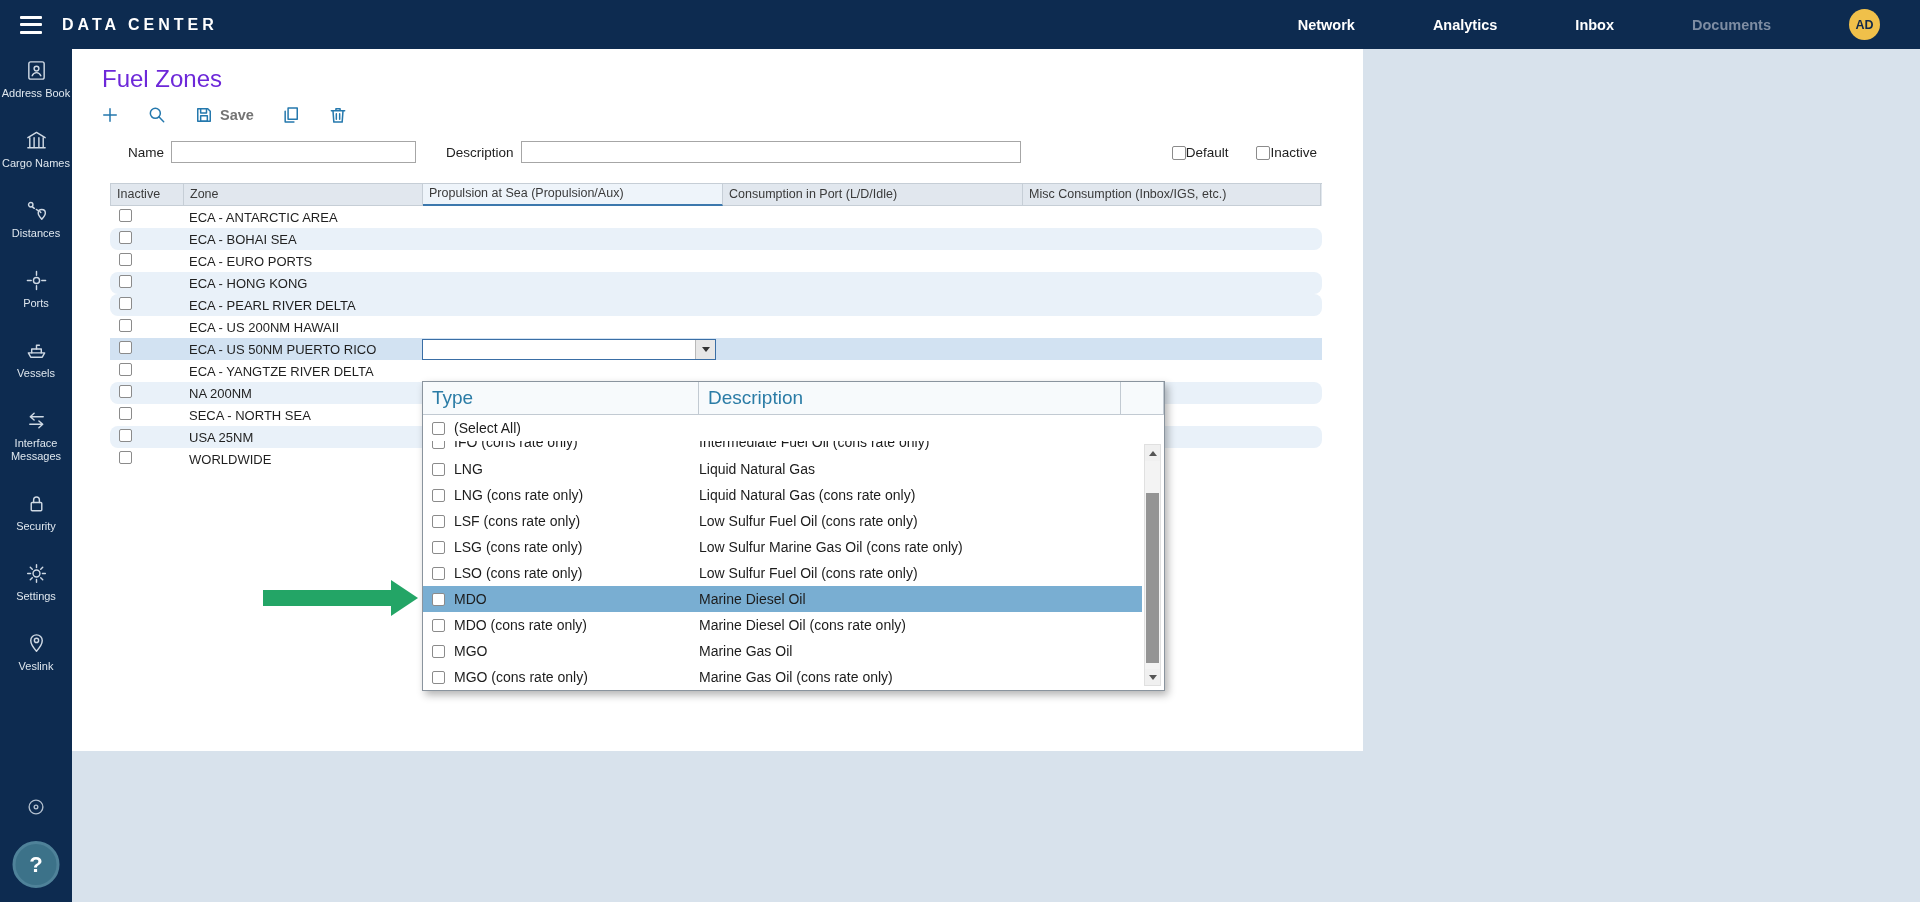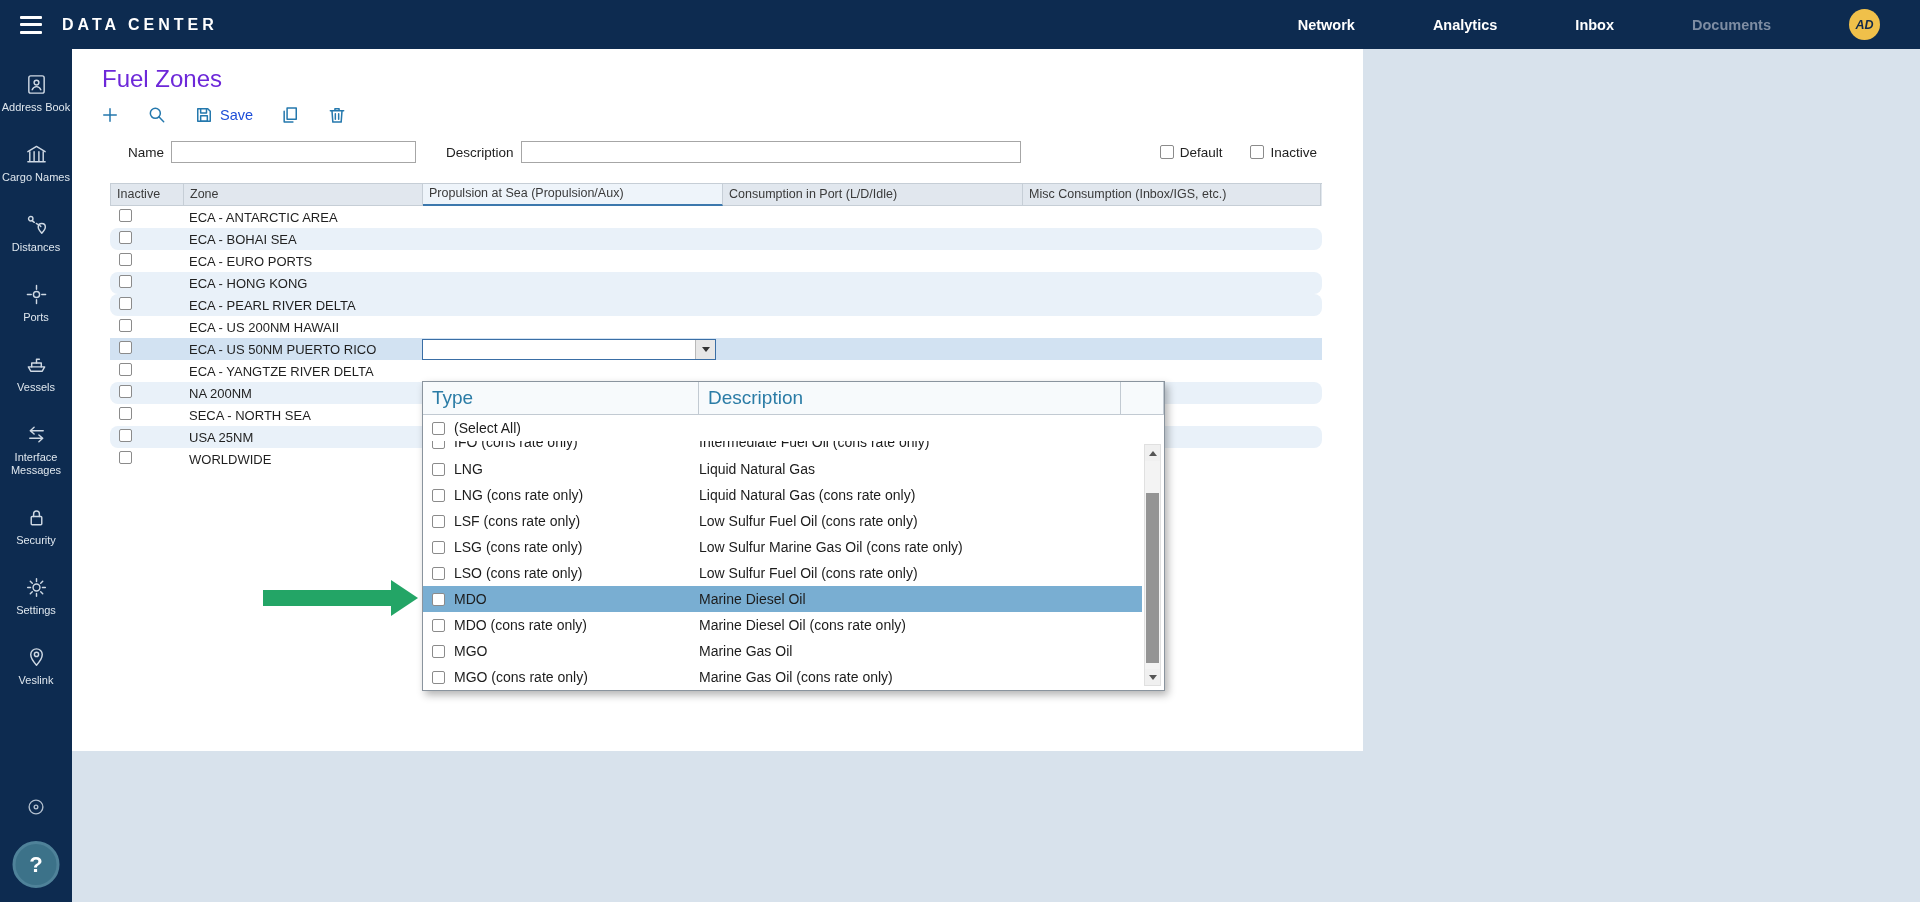--- a/index.html
+++ b/index.html
@@ -7,48 +7,48 @@
   body { position:relative; }
 
   
   .topbar { position:absolute; top:0; left:0; right:0; height:49px; background:#0d2b50; display:flex; align-items:center; z-index:100; }
   .hamburger { width:24px; height:18px; margin:0 18px 0 20px; display:flex; flex-direction:column; justify-content:space-between; cursor:pointer; }
   .hamburger span { display:block; width:22px; height:3px; background:#ffffff; border-radius:1px; }
   .app-title { color:#ffffff; font-size:16px; font-weight:bold; letter-spacing:4px; }
   .topnav { margin-left:auto; display:flex; align-items:center; gap:78px; margin-right:40px; }
   .topnav .nav-item { color:#ffffff; font-size:14.5px; font-weight:bold; cursor:pointer; }
   .topnav .nav-item.disabled { color:#7e8da3; }
-  .avatar { width:31px; height:31px; border-radius:50%; background:#f0c04a; color:#11294a; font-size:12.5px; font-weight:bold; display:flex; align-items:center; justify-content:center; cursor:pointer;font-style:italic; }
-
-  
-  .sidebar { position:absolute; top:49px; left:0; bottom:0; width:72px; background:#0d2b50; display:flex; flex-direction:column; align-items:center; padding-top:24px; z-index:90; }
+  .avatar { width:31px; height:31px; border-radius:50%; background:#f0c04a; color:#11294a; font-size:12.5px; font-weight:bold; display:flex; align-items:center; justify-content:center; cursor:pointer; }
+
+  
+  .sidebar { position:absolute; top:35px; left:0; bottom:0; width:72px; background:#0d2b50; display:flex; flex-direction:column; align-items:center; padding-top:24px; z-index:90; }
   .sb-item { display:flex; flex-direction:column; align-items:center; margin-bottom:29px; width:100%; cursor:pointer; }
   .sb-item svg { width:23px; height:23px; margin-bottom:5px; stroke:#cfd9e4; fill:none; stroke-width:1.5; stroke-linecap:round; stroke-linejoin:round; }
   .sb-label { font-size:11px; color:#dfe7ee; text-align:center; line-height:13px; }
   .sb-partial { position:absolute; bottom:80px; left:50%; transform:translateX(-50%); opacity:.85; }
   .sb-partial svg { width:22px; height:22px; stroke:#cfd9e4; fill:none; stroke-width:1.5; }
   .help-btn { position:absolute; bottom:14px; left:50%; transform:translateX(-50%); width:47px; height:47px; border-radius:50%; background:#3c7289; border:3px solid #4f8299; color:#ffffff; font-size:22px; font-weight:bold; display:flex; align-items:center; justify-content:center; cursor:pointer; }
 
   
   .panel { position:absolute; left:72px; top:49px; width:1291px; height:702px; background:#ffffff; }
   .page-title { margin:16px 0 0 30px; font-size:24px; font-weight:normal; color:#6d28d9; }
 
   .toolbar { display:flex; align-items:center; gap:27px; padding:12px 30px 12px 28px; }
   .tool-btn { display:flex; align-items:center; gap:6px; cursor:pointer; }
   .tool-btn svg { width:20px; height:20px; stroke:#2478ad; fill:none; stroke-width:1.8; stroke-linecap:round; stroke-linejoin:round; }
-  .tool-btn .tool-label { color:#1d4ed8; font-size:14.5px; font-weight:normal; }
+  .tool-btn .tool-label { color:#737373; font-size:14.5px; font-weight:bold; }
 
   .filter-row { display:flex; align-items:center; padding:4px 46px 12px 56px; }
   .filter-row label { font-size:13.5px; color:#222; }
   .tinput { height:22px; border:1px solid #a6a6a6; background:#fff; font-size:13px; padding:0 5px; font-family:"Liberation Sans", sans-serif; }
   .name-input { width:245px; margin-left:7px; }
   .desc-label { margin-left:30px; }
   .desc-input { width:500px; margin-left:7px; }
   .check-group { margin-left:auto; display:flex; align-items:center; gap:28px; }
-  .check-pair { display:flex; align-items:flex-start; gap:6px; }
+  .check-pair { display:flex; align-items:flex-end; }
   .cb { display:inline-block; width:14px; height:14px; background:#fff; border:1px solid #8b8b8b; border-radius:2px; cursor:pointer; flex:none; }
 
   
   .table { margin:8px 0 0 38px; width:1212px; position:relative; }
   .thead, .trow { display:grid; grid-template-columns:73px 239px 300px 300px 298px; }
   .thead { height:23px; background:#e1e7ee; border-top:1px solid #c6ced6; border-left:1px solid #c6ced6; }
   .th { border-right:1px solid #c6ced6; border-bottom:1px solid #c6ced6; font-size:12.5px; color:#3a3a3a; padding-left:6px; line-height:21px; white-space:nowrap; overflow:hidden; cursor:pointer; }
   .th.active { background:#eef4fa; border-bottom:2px solid #3c78ad; line-height:19px; }
   .trow { height:22px; align-items:center; cursor:pointer; }
   .trow.alt { background:#e9f1f9;border-radius:8px; }

